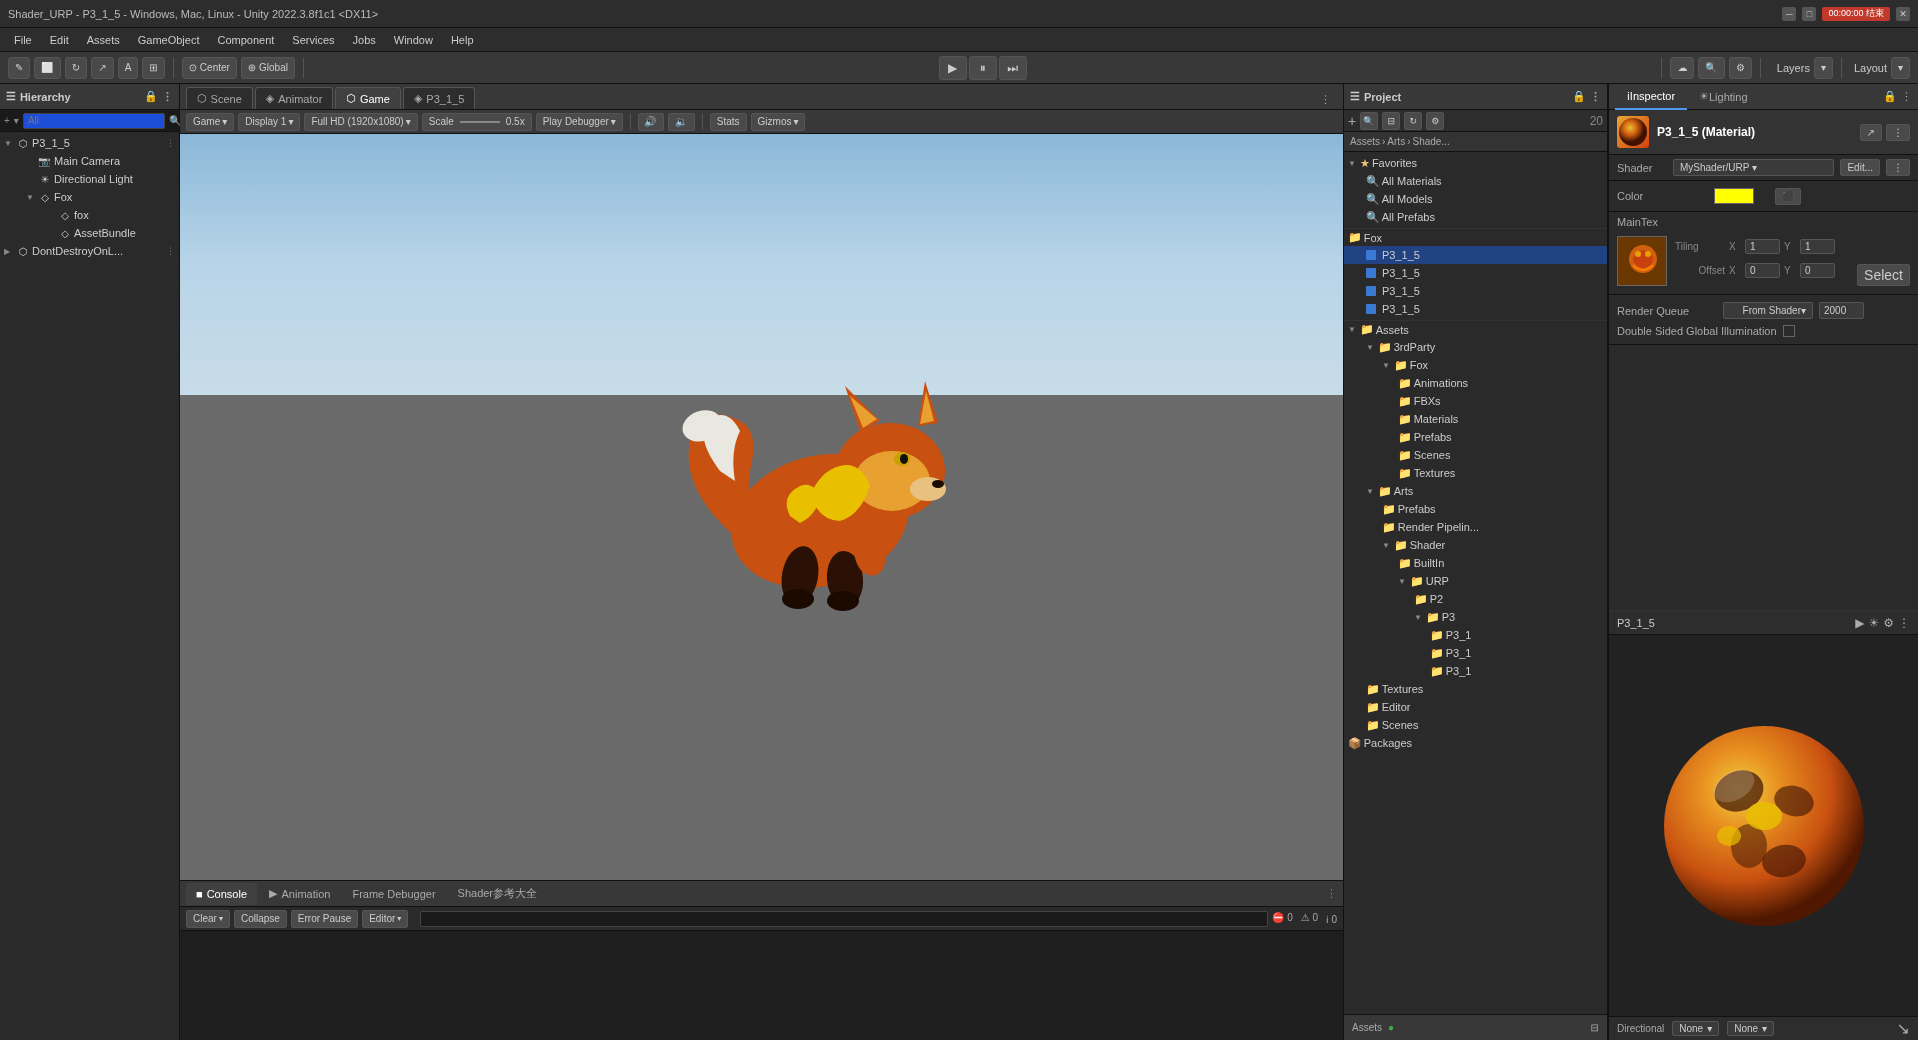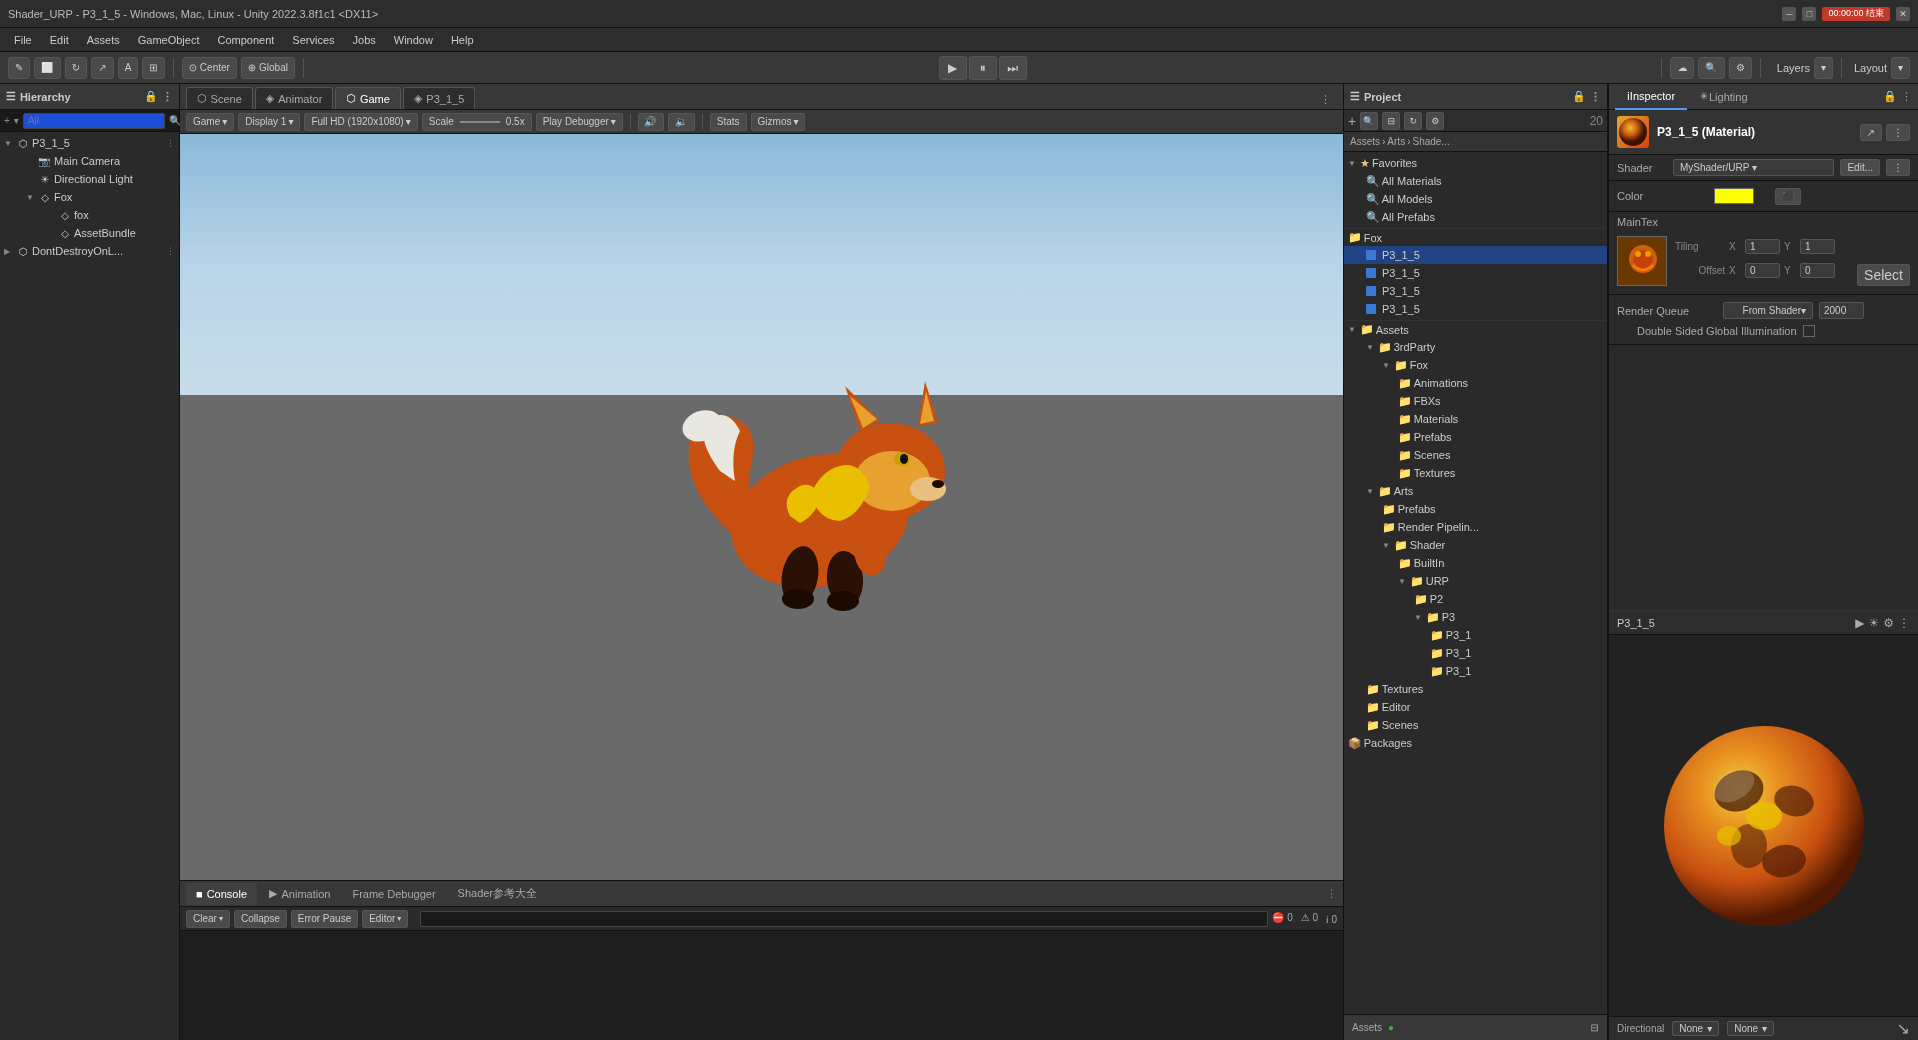--- a/index.html
+++ b/index.html
@@ -597,21 +597,20 @@
       padding: 2px 4px;
       font-size: 10px;
       color: #ccc;
       width: 45px;
     }
     .double-sided-row {
       display: flex;
       align-items: center;
       gap: 6px;
       padding: 3px 0;
-      margin-left: 20px;
     }
     .ds-label { font-size: 11px; color: #aaa; }
     .ds-checkbox {
       width: 12px; height: 12px;
       border: 1px solid #666;
       background: #2a2a2a;
       display: inline-block;
       cursor: pointer;
     }
 

